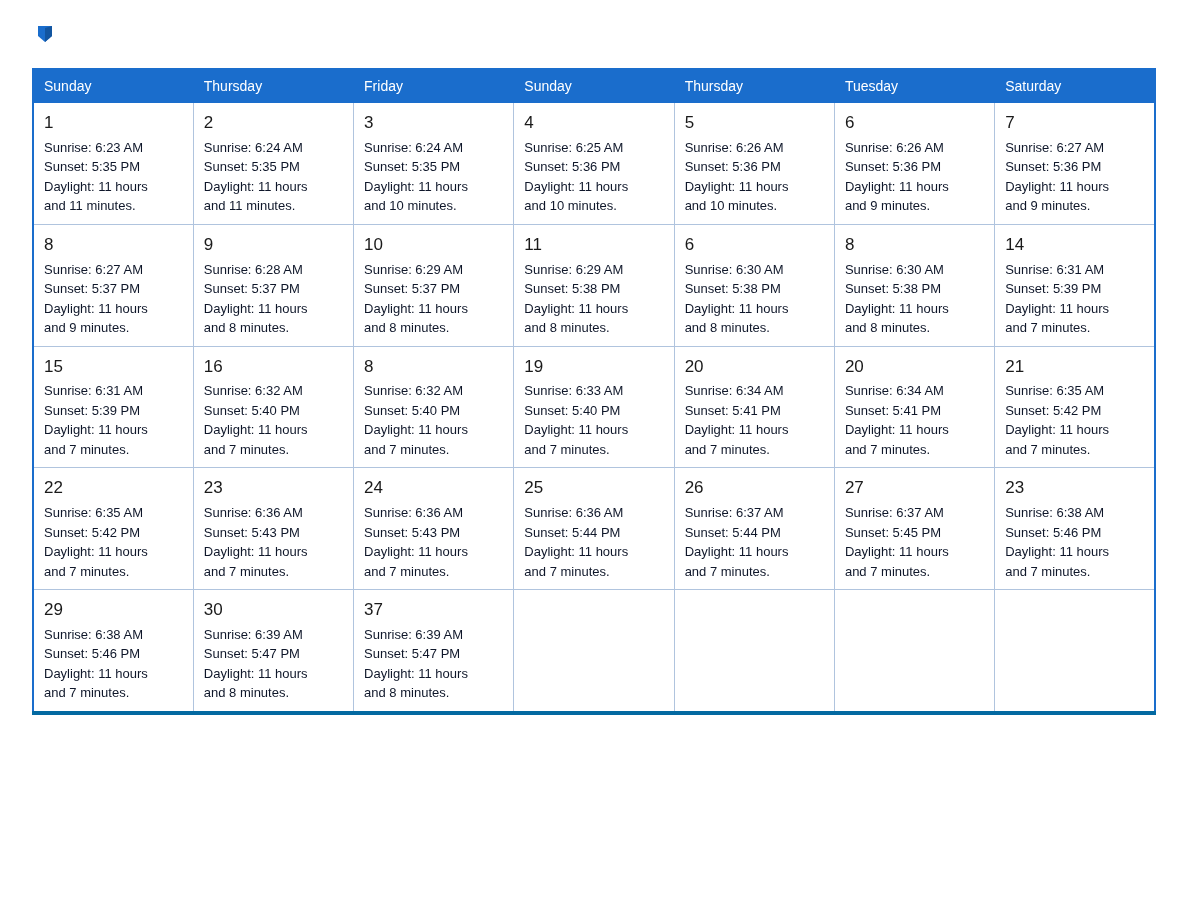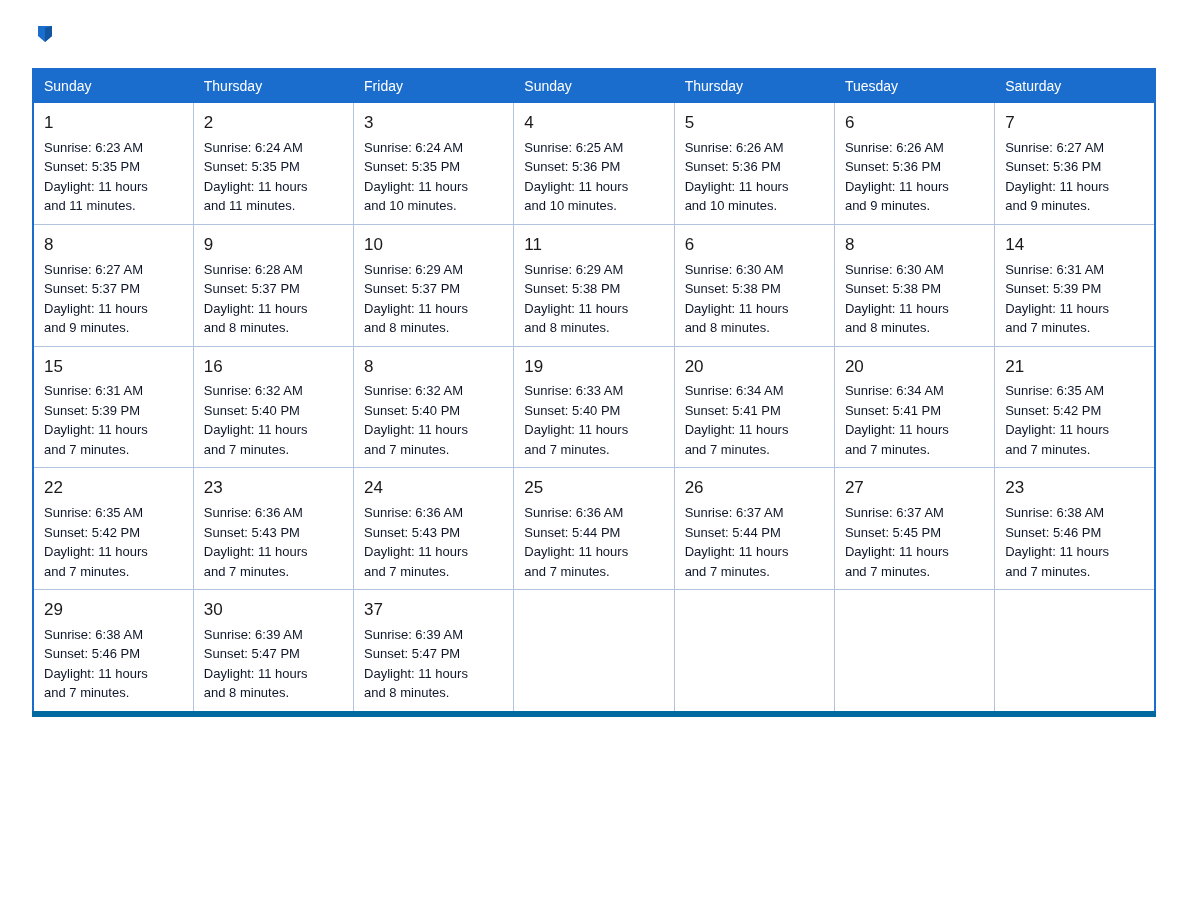--- a/index.html
+++ b/index.html
@@ -68,21 +68,21 @@
     }
     .day-info {
       font-size: 13px;
       color: #0f172a;
       line-height: 1.5;
     }
     .calendar-table tr td {
       background: #fff;
     }
     .calendar-table tr:last-child td {
-      border-bottom: 6px solid #0369a1;
+      border-bottom: 4px solid #0369a1;
     }
     .empty-cell {
       background: #fff;
     }
     .logo-wrapper {
       display: flex;
       flex-direction: row;
       align-items: center;
       gap: 2px;
     }

